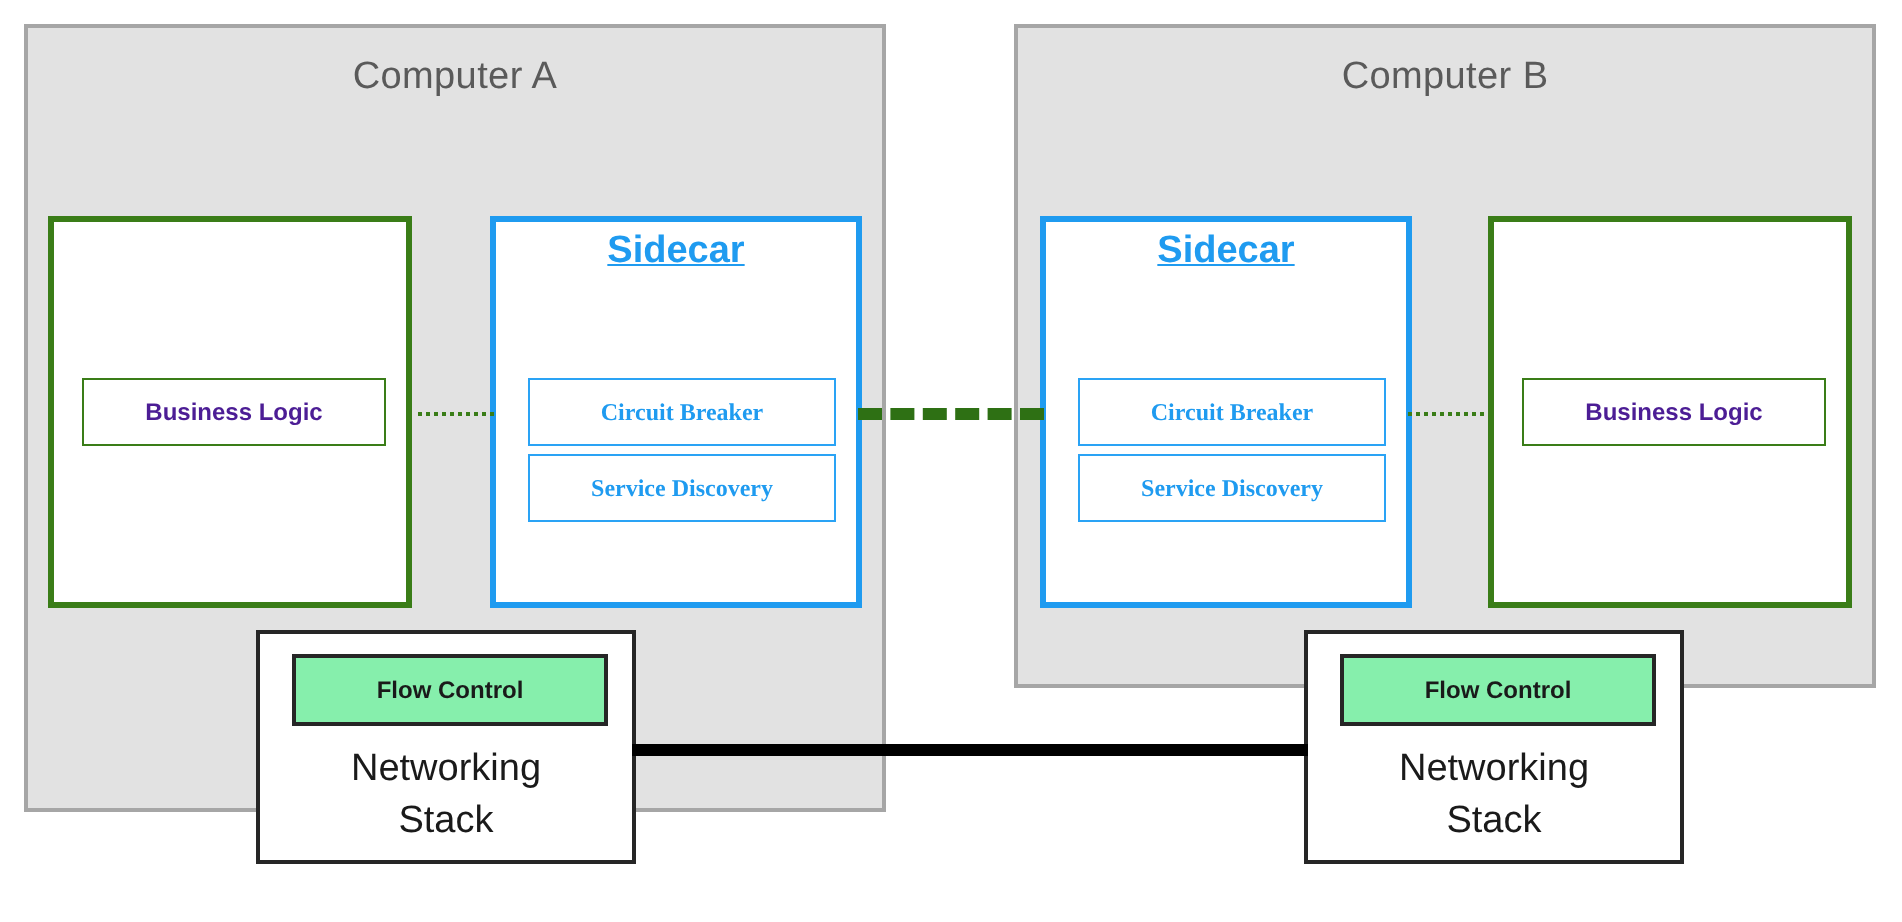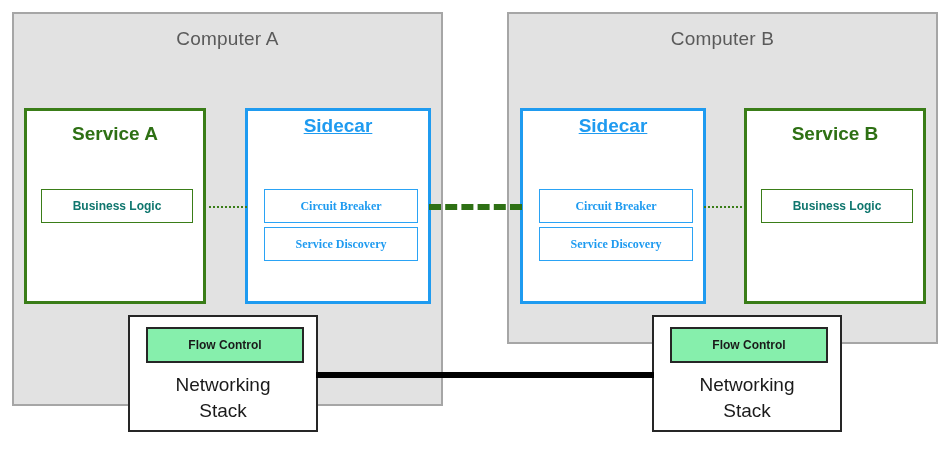--- a/index.html
+++ b/index.html
@@ -58,21 +58,21 @@
   .inner-green {
     position: absolute;
     background: #ffffff;
     border: 1.5px solid #3a7d18;
     box-sizing: border-box;
     display: flex;
     align-items: center;
     justify-content: center;
     font-size: 12px;
     font-weight: bold;
-    color: #0f766e;
+    color: #4c1d95;
   }
 
   
   .sidecar-box {
     position: absolute;
     background: #ffffff;
     border: 3px solid #1f9bf0;
     box-sizing: border-box;
   }
   .sidecar-title {
@@ -150,21 +150,20 @@
 </head>
 <body>
 
 <div id="canvas">
 
   <div class="host-panel" style="left:12px; top:12px; width:431px; height:394px;">
     <div class="host-title">Computer A</div>
   </div>
 
   <div class="service-box" style="left:24px; top:108px; width:182px; height:196px;">
-    <div class="service-title">Service A</div>
     <div class="inner-green" style="left:14px; top:78px; width:152px; height:34px;">Business Logic</div>
   </div>
 
   <div class="sidecar-box" style="left:245px; top:108px; width:186px; height:196px;">
     <div class="sidecar-title">Sidecar</div>
     <div class="inner-blue" style="left:16px; top:78px; width:154px; height:34px;">Circuit Breaker</div>
     <div class="inner-blue" style="left:16px; top:116px; width:154px; height:34px;">Service Discovery</div>
   </div>
 
   <div class="netstack-box" style="left:128px; top:315px; width:190px; height:117px;">
@@ -177,21 +176,20 @@
     <div class="host-title">Computer B</div>
   </div>
 
   <div class="sidecar-box" style="left:520px; top:108px; width:186px; height:196px;">
     <div class="sidecar-title">Sidecar</div>
     <div class="inner-blue" style="left:16px; top:78px; width:154px; height:34px;">Circuit Breaker</div>
     <div class="inner-blue" style="left:16px; top:116px; width:154px; height:34px;">Service Discovery</div>
   </div>
 
   <div class="service-box" style="left:744px; top:108px; width:182px; height:196px;">
-    <div class="service-title">Service B</div>
     <div class="inner-green" style="left:14px; top:78px; width:152px; height:34px;">Business Logic</div>
   </div>
 
   <div class="netstack-box" style="left:652px; top:315px; width:190px; height:117px;">
     <div class="inner-black" style="left:16px; top:10px; width:158px; height:36px;">Flow Control</div>
     <div class="netstack-label" style="top:55px;">Networking
 Stack</div>
   </div>
 
   <div class="conn-dotted" style="left:204px; top:206px; width:43px;"></div>

